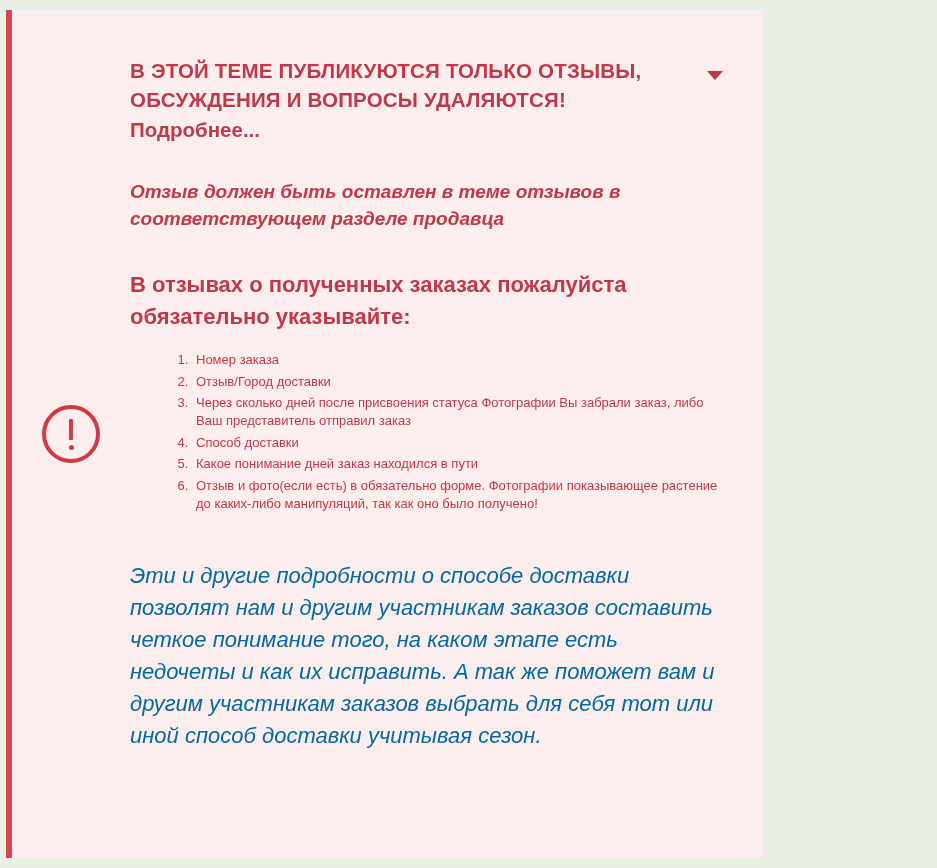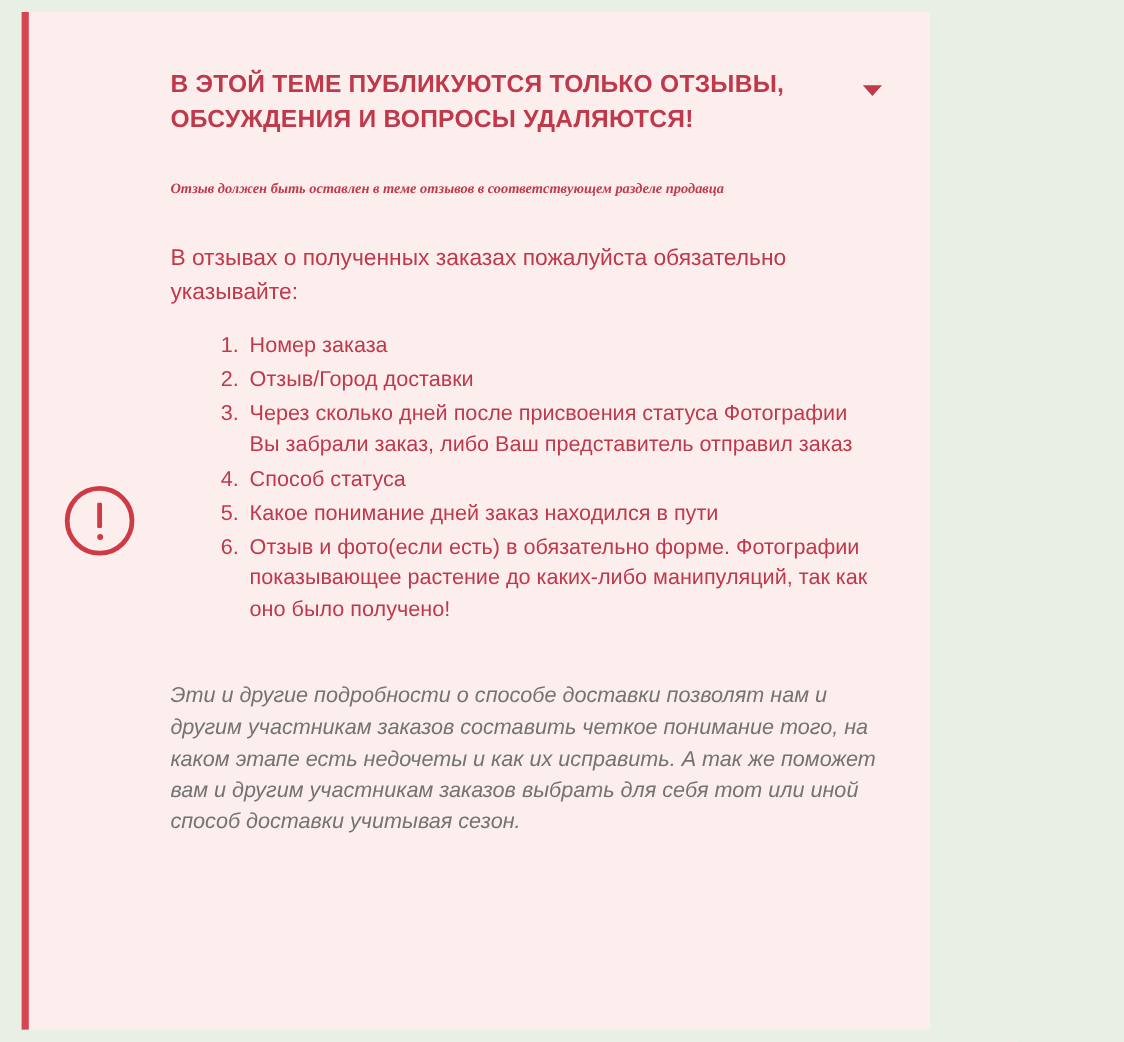--- a/index.html
+++ b/index.html
@@ -9,21 +9,21 @@
   body {
     width: 937px;
     height: 868px;
     background: #e8f0e5;
     font-family: "Liberation Sans", sans-serif;
     overflow: hidden;
   }
 
   .notice {
     position: absolute;
-    left: 18px;
+    left: 6px;
     top: 10px;
     width: 757px;
     height: 848px;
     background: #fdeeee;
     border-left: 6px solid #d64550;
     box-sizing: border-box;
     display: flex;
     align-items: center;
     overflow: hidden;
   }
@@ -109,87 +109,87 @@
   }
   .collapse-toggle .caret {
     width: 0;
     height: 0;
     border-left: 8px solid transparent;
     border-right: 8px solid transparent;
     border-top: 9px solid #c0394b;
   }
 
   .sub-italic {
-    font-size: 12px;
+    font-size: 19px;
     font-weight: bold;
     font-style: italic;
     line-height: 1.42;
     margin: 35px 0 0 0;
     max-width: 640px;
     color: #c0394b;
-    font-family: Liberation Serif, serif;
   }
 
   .lead {
-    font-size: 19px;
+    font-size: 22px;
     line-height: 1.45;
     margin: 36px 0 0 0;
     color: #c0394b;
-    font-weight: normal;
+    font-weight: bold;
   }
 
   ol.req-list {
     margin: 18px 0 0 0;
     padding-left: 62px;
-    font-size: 18px;
+    font-size: 13px;
     line-height: 1.42;
     color: #c0394b;
     max-width: 790px;
   }
   ol.req-list li {
     margin-bottom: 3px;
     padding-left: 4px;
   }
 
   .closing {
-    font-size: 18px;
+    font-size: 22px;
     font-style: italic;
     line-height: 1.46;
     margin: 46px 0 0 0;
     max-width: 760px;
-    color: #737373;
+    color: #0369a1;
   }
 </style>
 </head>
 <body>
 
 <div class="notice">
 
   <div class="icon-col">
     <div class="alert-icon"></div>
   </div>
 
   <div class="content">
 
     <div class="collapse-toggle">
       <span class="caret"></span>
     </div>
 
     <p class="headline">В ЭТОЙ ТЕМЕ ПУБЛИКУЮТСЯ ТОЛЬКО ОТЗЫВЫ, ОБСУЖДЕНИЯ И ВОПРОСЫ УДАЛЯЮТСЯ!</p>
 
+    <a class="more-link" href="#">Подробнее...</a>
 
     <p class="sub-italic">Отзыв должен быть оставлен в теме отзывов в соответствующем разделе продавца</p>
 
     <p class="lead">В отзывах о полученных заказах пожалуйста обязательно указывайте:</p>
 
     <ol class="req-list">
       <li>Номер заказа</li>
       <li>Отзыв/Город доставки</li>
       <li>Через сколько дней после присвоения статуса Фотографии Вы забрали заказ, либо Ваш представитель отправил заказ</li>
-      <li>Способ статуса</li>
+      <li>Способ доставки</li>
       <li>Какое понимание дней заказ находился в пути</li>
       <li>Отзыв и фото(если есть) в обязательно форме. Фотографии показывающее растение до каких-либо манипуляций, так как оно было получено!</li>
     </ol>
 
     <p class="closing">Эти и другие подробности о способе доставки позволят нам и другим участникам заказов составить четкое понимание того, на каком этапе есть недочеты и как их исправить. А так же поможет вам и другим участникам заказов выбрать для себя тот или иной способ доставки учитывая сезон.</p>
 
   </div>
 </div>
 
 </body></html>

